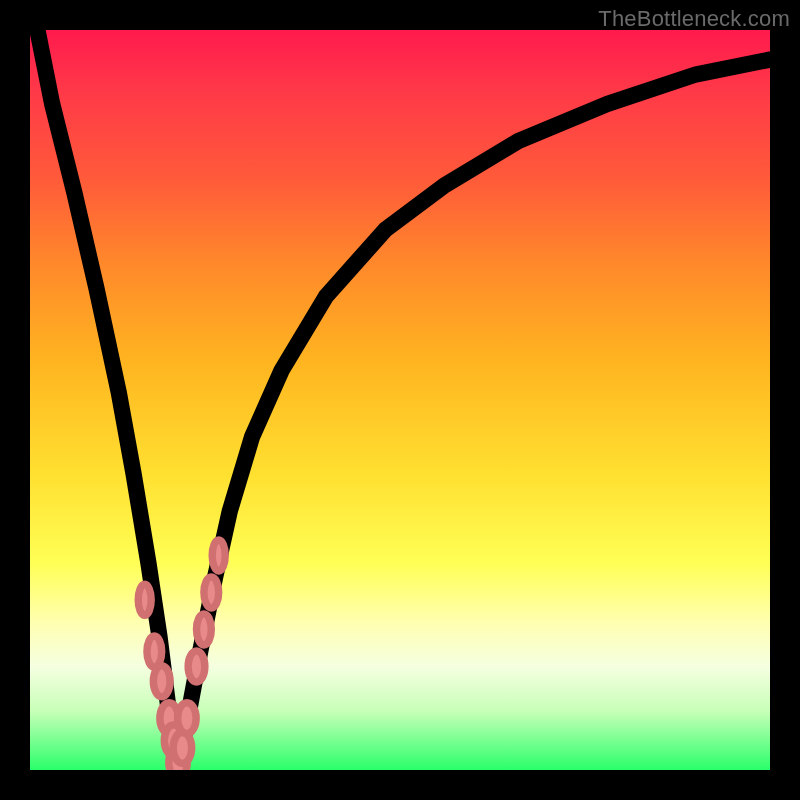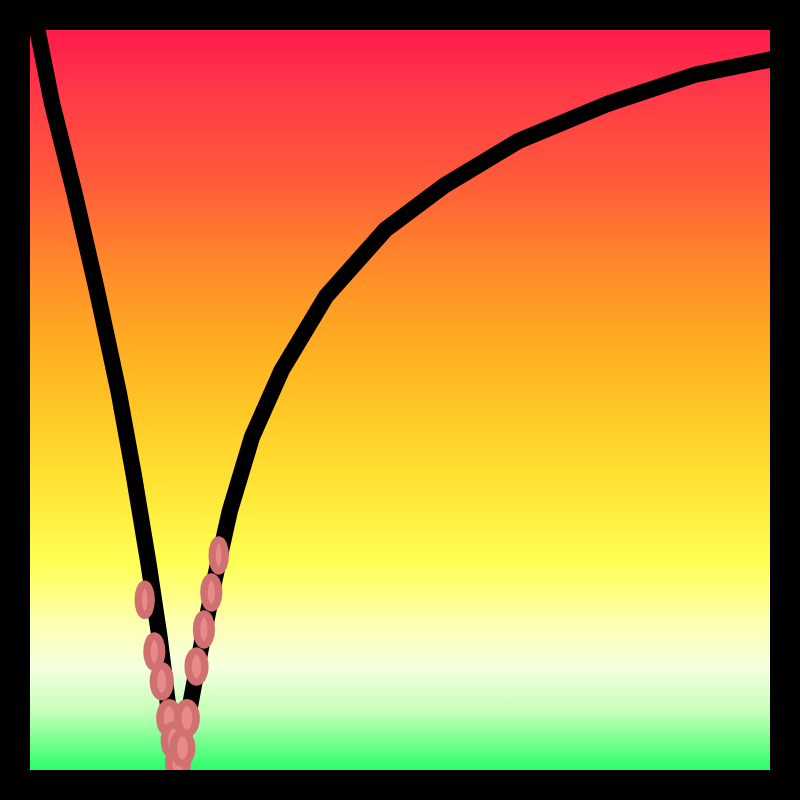--- a/index.html
+++ b/index.html
@@ -72,20 +72,21 @@
     font-size: 22px;
     font-weight: 500;
     letter-spacing: 0.2px;
     user-select: none;
   }
 </style>
 </head>
 <body>
 
 <div class="frame">
+  <div class="watermark">TheBottleneck.com</div>
   <div class="plot">
     <div class="gradient"></div>
     <svg viewBox="0 0 100 100" preserveAspectRatio="none">
       <path id="curve-path" class="curve" d="M1.00 0.00 L3.00 10.00 L6.00 22.00 L9.00 35.00 L12.00 49.00 L14.00 60.00 L16.00 72.00 L17.50 82.00 L18.50 90.00 L19.00 94.00 L19.50 97.00 L20.00 99.00 L20.50 97.00 L21.50 92.00 L23.00 84.00 L25.00 74.00 L27.00 65.00 L30.00 55.00 L34.00 46.00 L40.00 36.00 L48.00 27.00 L56.00 21.00 L66.00 15.00 L78.00 10.00 L90.00 6.00 L100.00 4.00"></path>
       <g id="marker-group">
           <ellipse class="marker" cx="15.50" cy="77.00" rx="0.88" ry="2.10"></ellipse>
           <ellipse class="marker" cx="16.80" cy="84.00" rx="1.00" ry="2.10"></ellipse>
           <ellipse class="marker" cx="17.80" cy="88.00" rx="1.13" ry="2.10"></ellipse>
           <ellipse class="marker" cx="18.80" cy="93.00" rx="1.25" ry="2.10"></ellipse>
           <ellipse class="marker" cx="19.40" cy="96.00" rx="1.25" ry="2.10"></ellipse>

